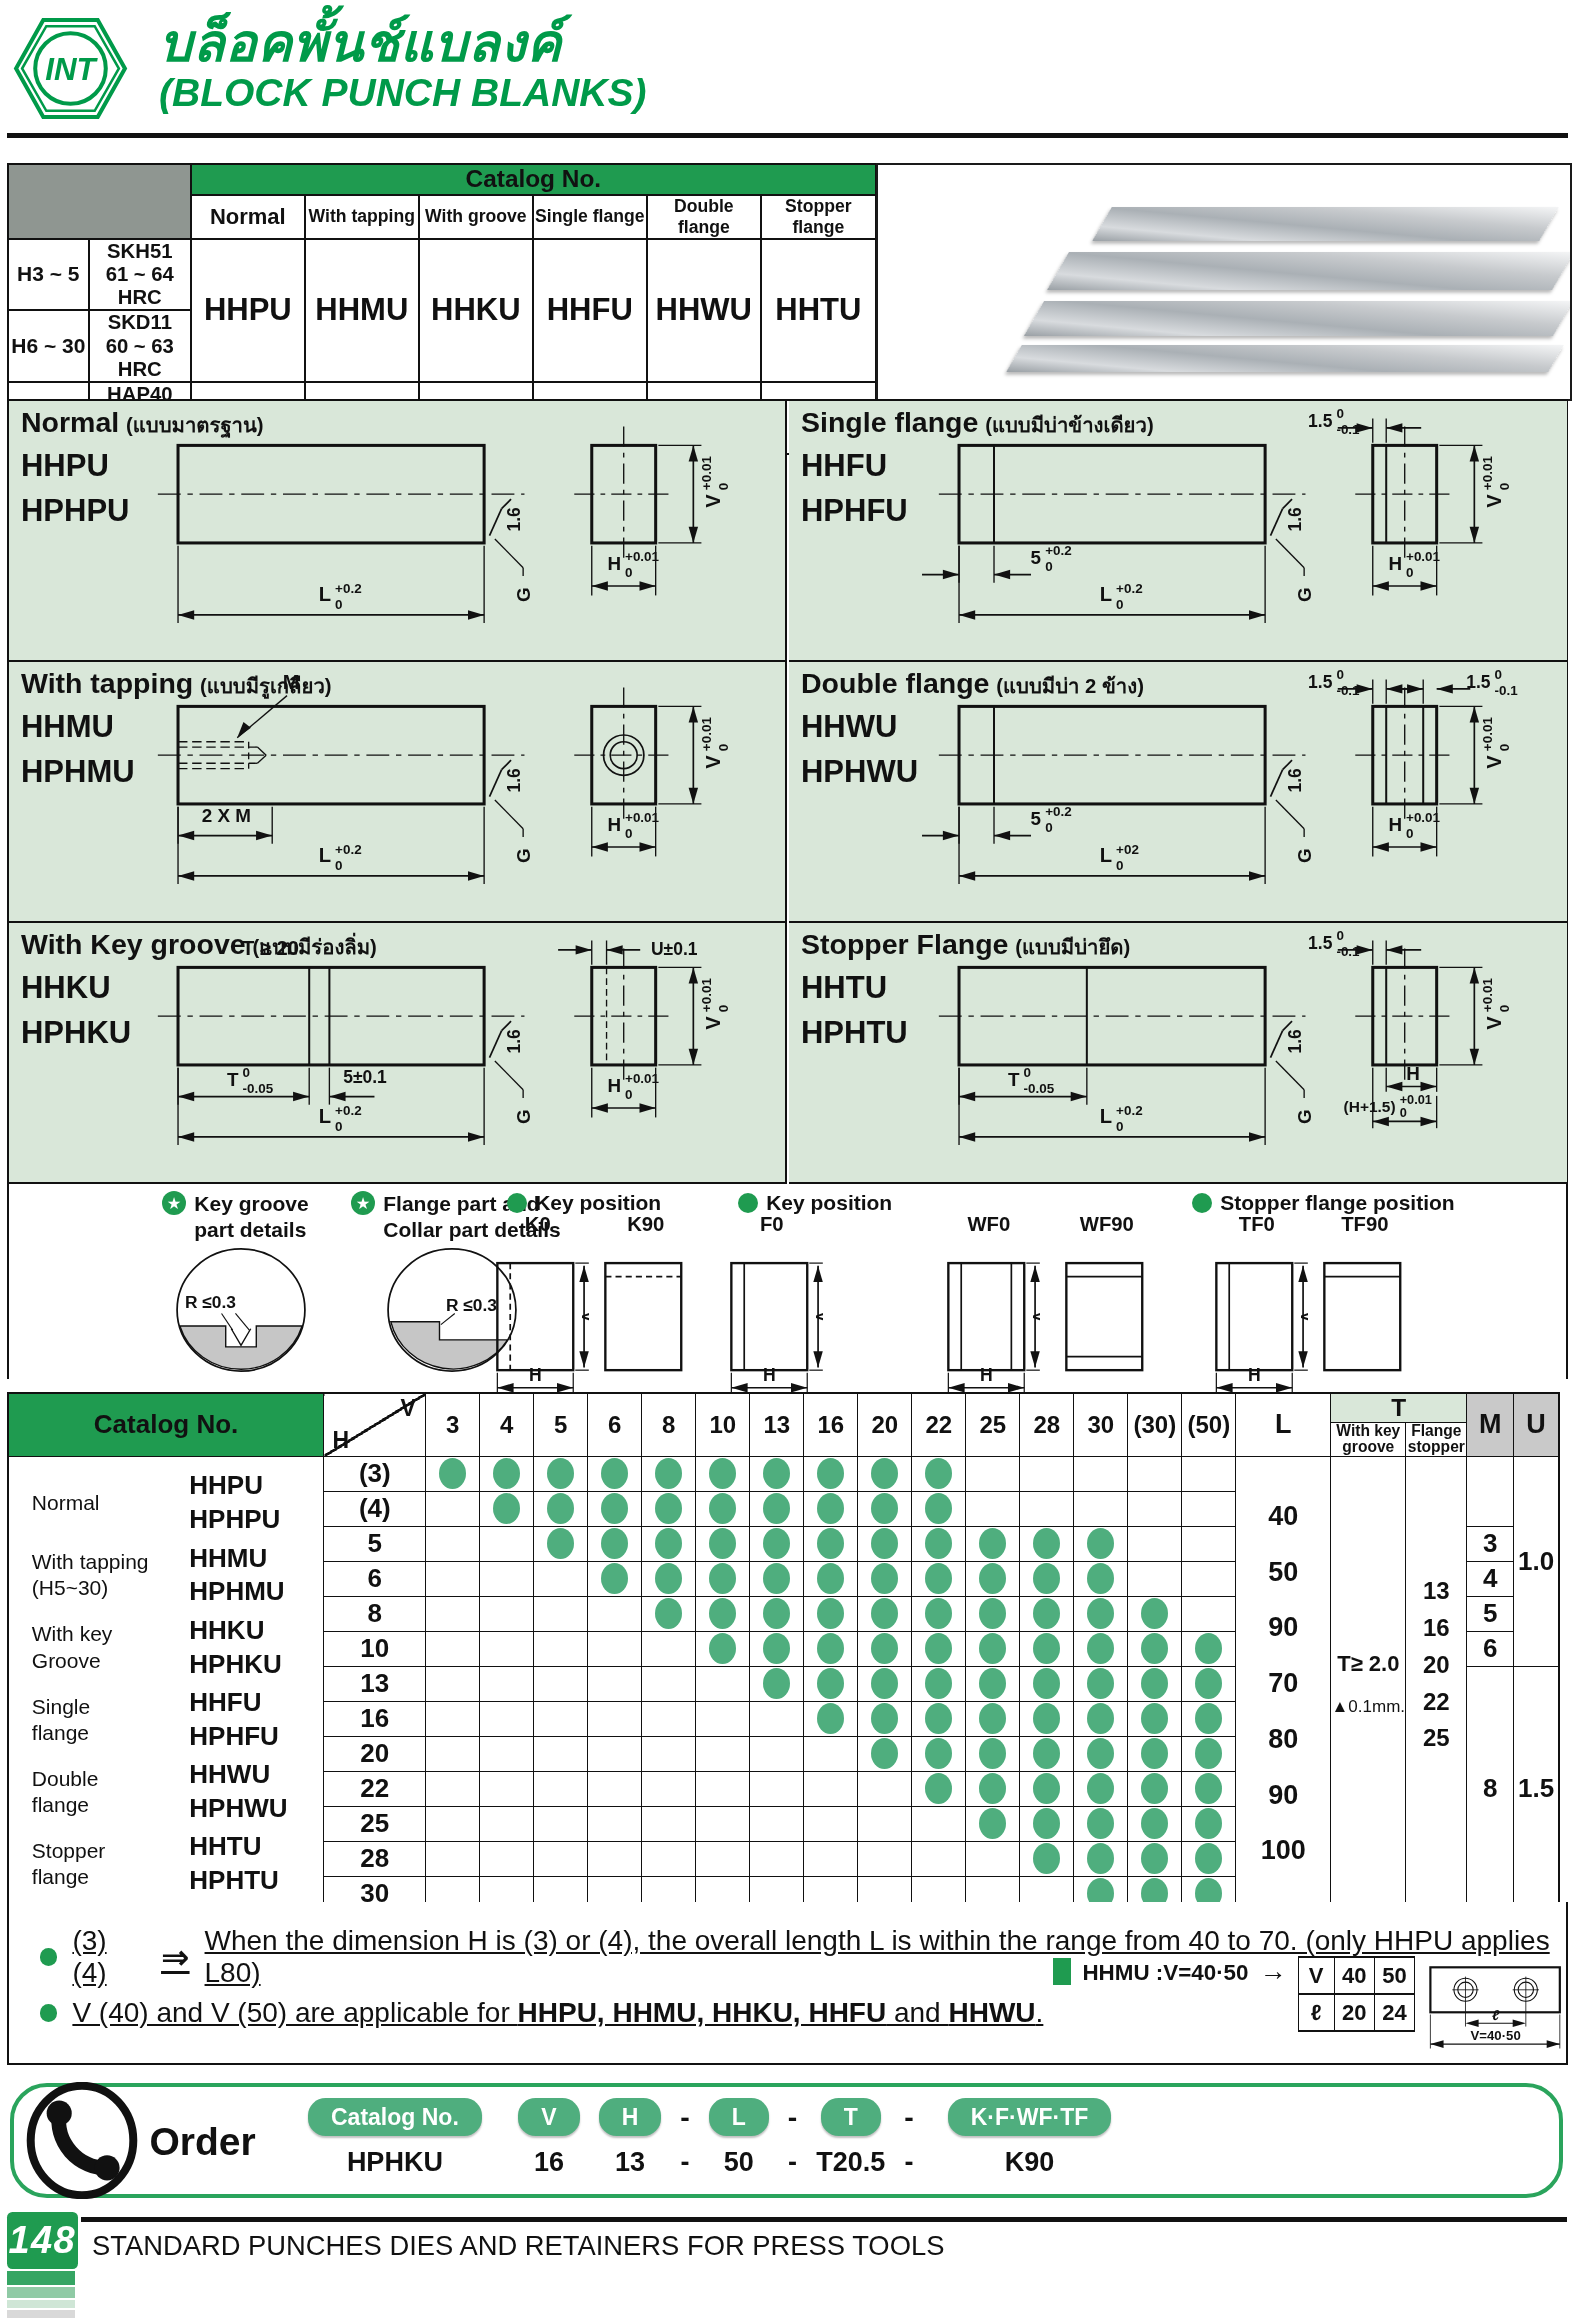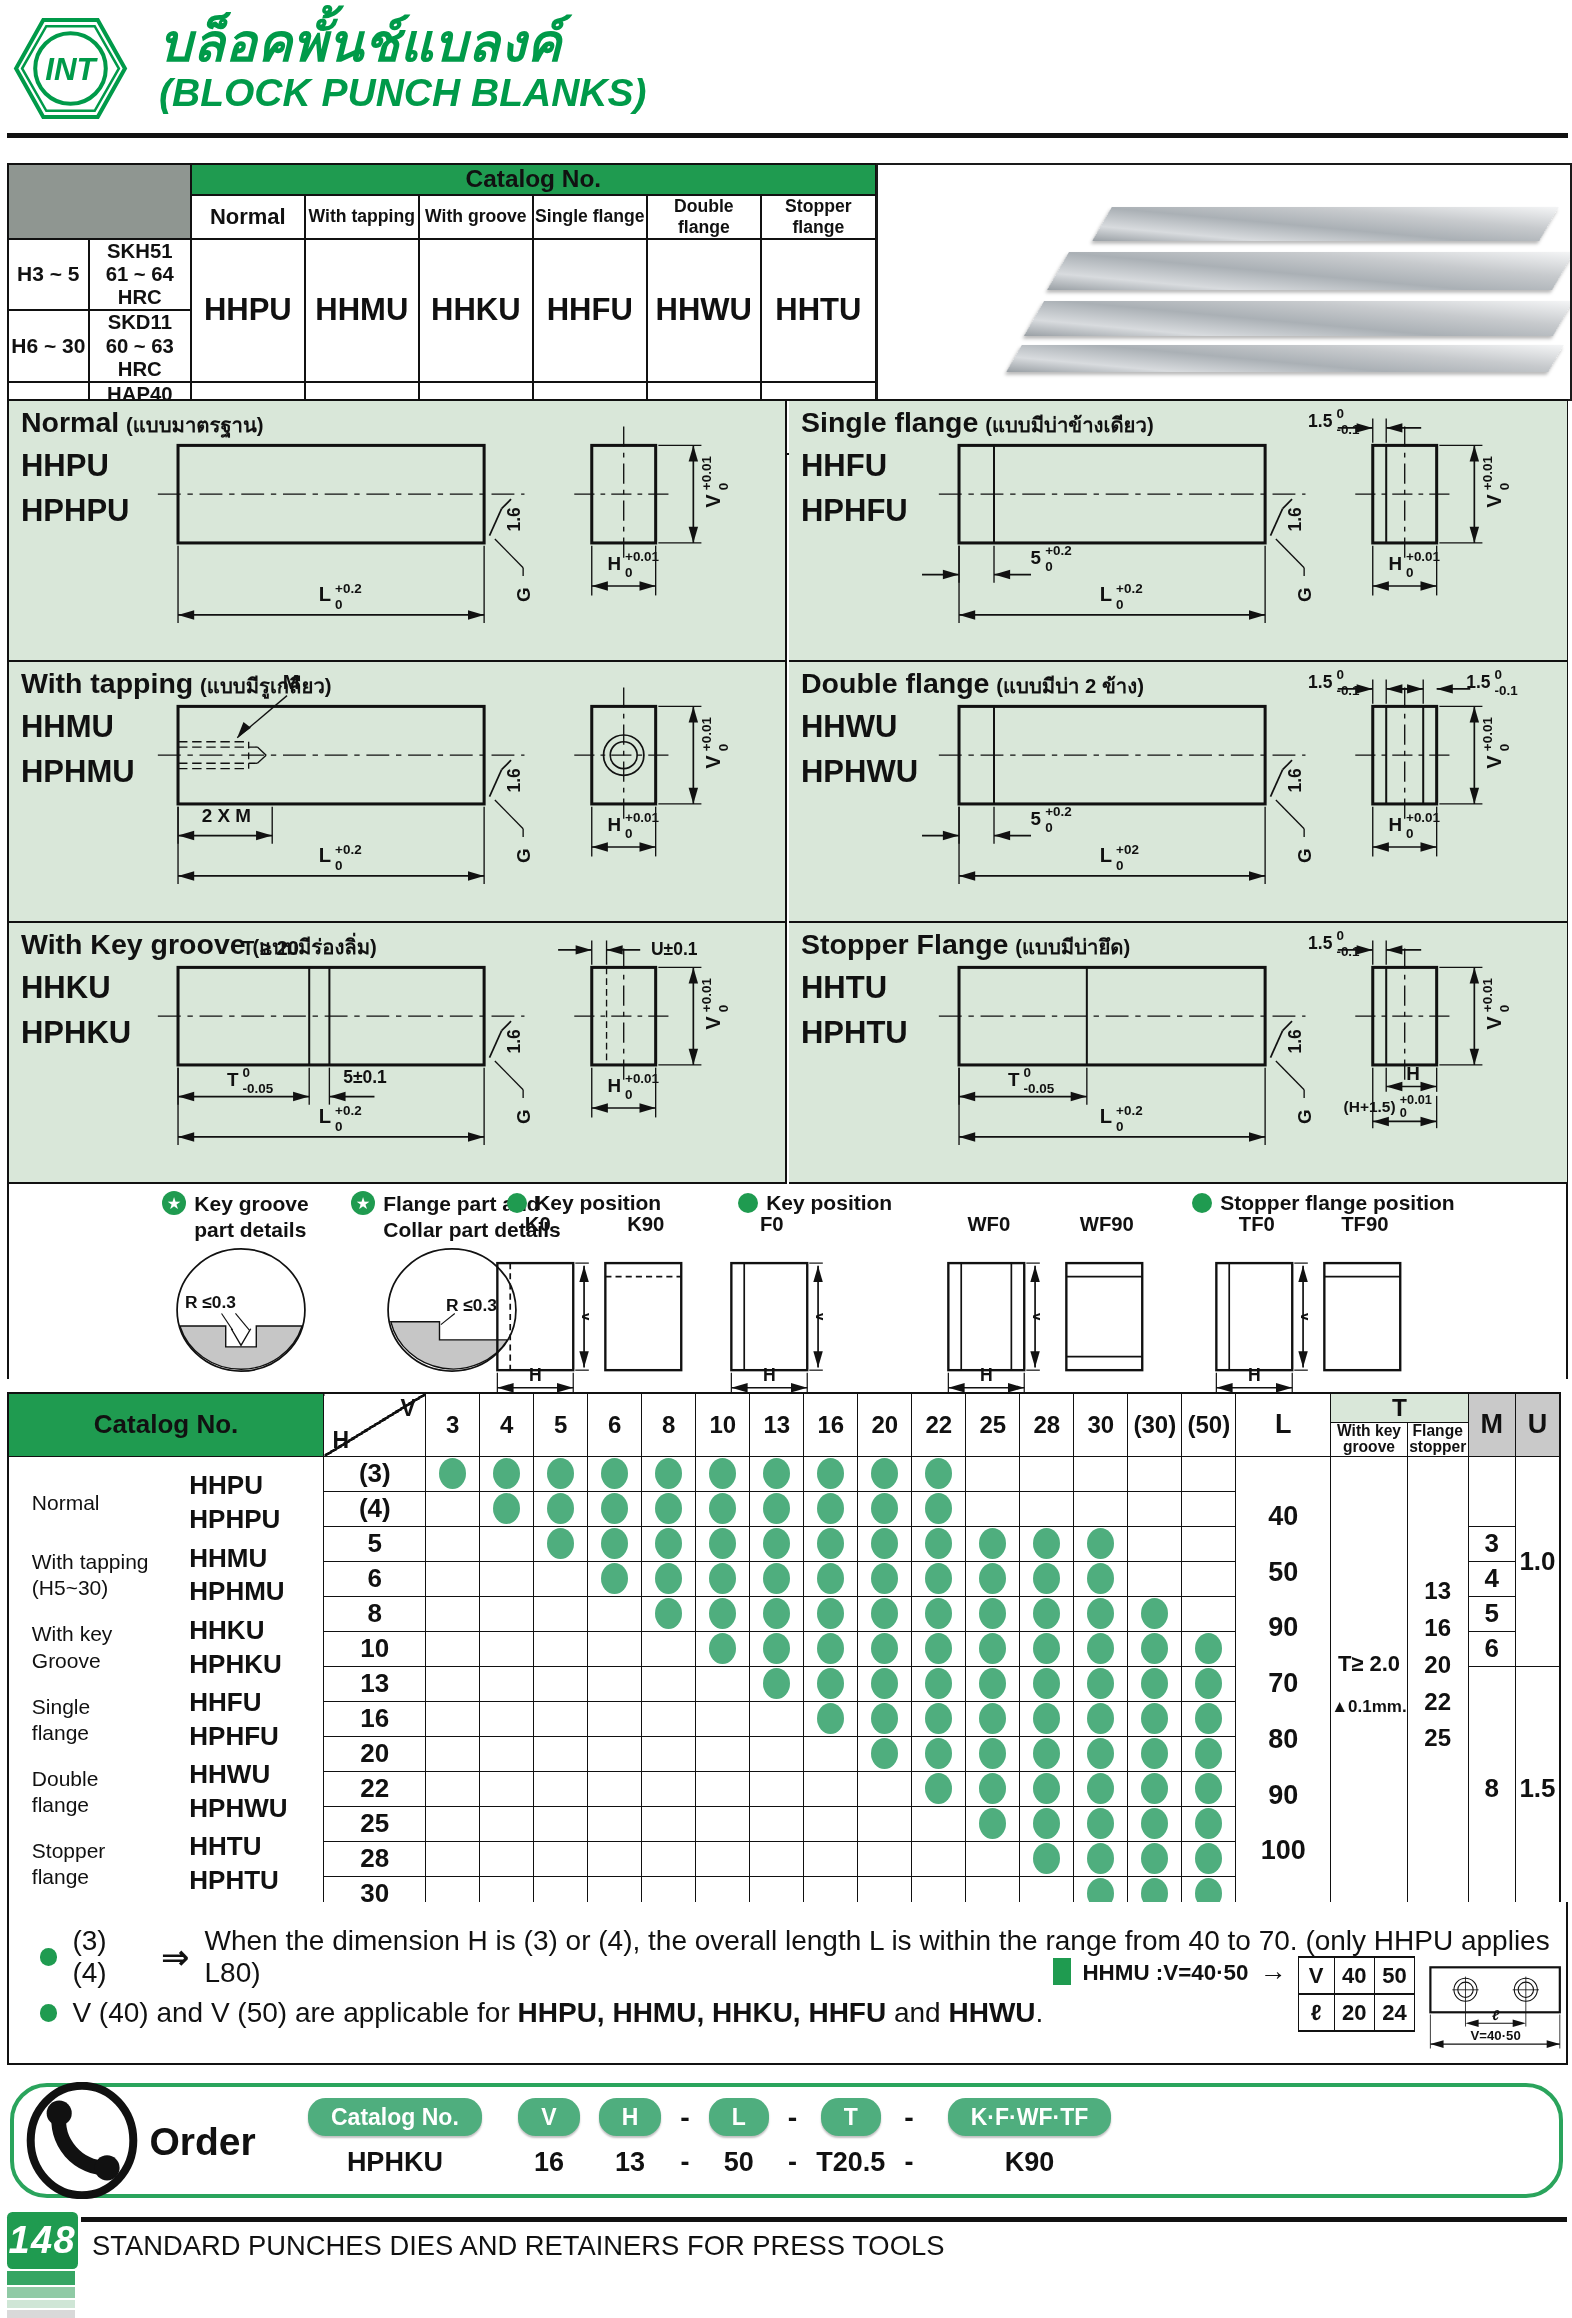--- a/index.html
+++ b/index.html
@@ -69,27 +69,27 @@
   td.leftcell{vertical-align:top;}
   .grpwrap{height:453px;display:flex;flex-direction:column;justify-content:space-between;padding:12.2px 0 12.2px 23px;box-sizing:border-box;}
   .grp{display:flex;align-items:center;gap:9.5px;text-align:left;}
   .grp .gt{width:148px;font-size:21px;line-height:1.25;}
   .grp .gc{font-size:26px;font-weight:bold;line-height:1.3;}
   td.hcell{font-size:26px;font-weight:bold;}
   .dot{display:inline-block;width:27px;height:31px;border-radius:50%;background:#4fae7e;vertical-align:middle;}
   td.lcell .lwrap{height:100%;display:flex;flex-direction:column;justify-content:space-evenly;font-size:27px;font-weight:bold;padding:19px 0;box-sizing:border-box;height:453px;}
   td.tkcell .tkwrap{display:flex;flex-direction:column;justify-content:center;gap:20.3px;height:100%;}
   .tk1{font-size:22px;font-weight:bold;}
-  .tk2{font-size:17px;font-weight:bold;}
+  .tk2{font-size:17px;font-weight:normal;}
   td.tfcell .tfwrap{display:flex;flex-direction:column;justify-content:center;gap:8.8px;font-size:24px;font-weight:bold;padding-bottom:38px;height:415px;box-sizing:border-box;}
   td.mcell,td.ucell{font-size:26px;font-weight:bold;}
 
   
   #notes{position:absolute;left:6.8px;top:1902px;width:1561px;height:163px;border-left:2.7px solid #111;border-right:2.7px solid #111;border-bottom:2.7px solid #111;box-sizing:border-box;background:#fff;}
-  .note-row{position:absolute;left:31px;display:flex;align-items:center;gap:15px;font-size:28px;}
+  .note-row{position:absolute;left:31px;display:flex;align-items:center;gap:15px;font-size:28px;text-decoration:underline;}
   .nbullet{width:17.6px;height:17.6px;border-radius:50%;background:#1f9b50;flex:none;}
   .nbold{font-weight:bold;}
   #hhmu{position:absolute;left:1044px;top:53px;display:flex;align-items:flex-start;gap:11px;}
   #hhmu .swatch{width:23px;height:27px;background:#1f9b50;margin-top:2.7px;}
   #hhmu .hlabel{font-size:22.4px;font-weight:bold;margin-top:5.4px;white-space:nowrap;}
   #hhmu .harrow{font-size:27px;font-weight:bold;margin-top:1.4px;}
   table.mini{border-collapse:collapse;margin-top:1.4px;}
   table.mini td{border:1.4px solid #111;border-top:2.7px solid #111;border-bottom:2.7px solid #111;width:45px;height:33px;text-align:center;font-size:22px;font-weight:bold;}
   table.mini tr:first-child td{border-bottom:1.4px solid #111;}
 

